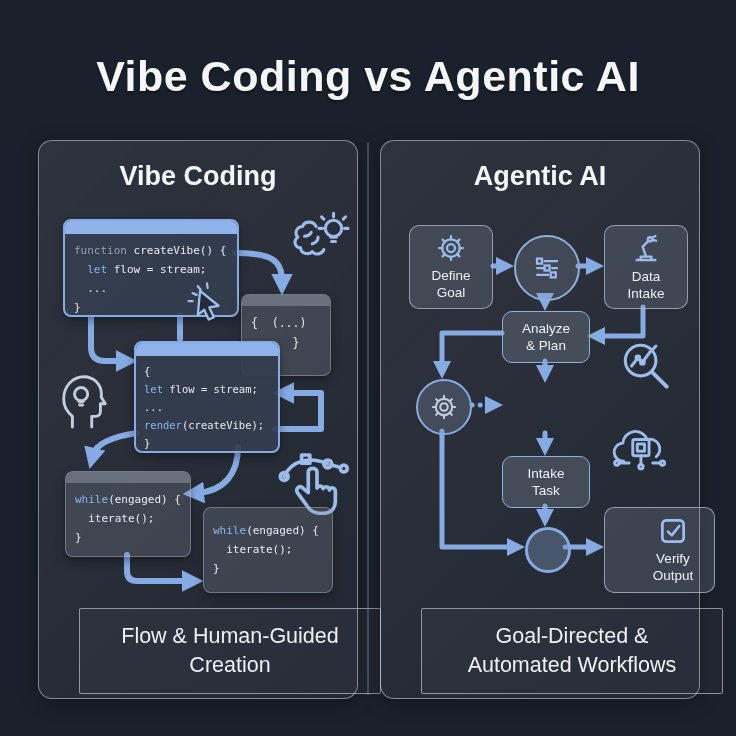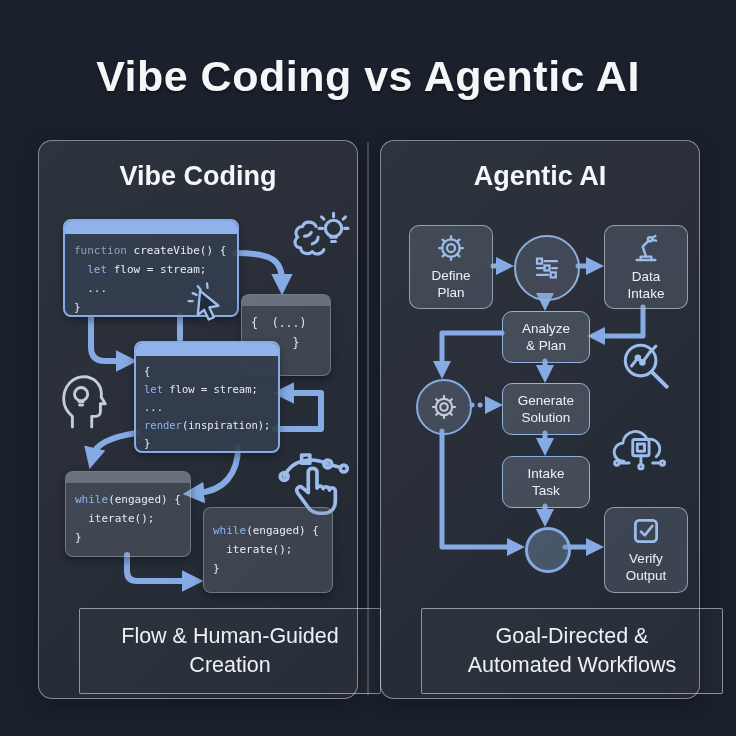--- a/index.html
+++ b/index.html
@@ -121,21 +121,21 @@
         <div class="code-line">      }</div>
       </div>
     </div>
 
     <div class="code-block blue" style="left:95px;top:200px;width:142px;height:108px;z-index:3;">
       <div class="bar"></div>
       <div class="code-body" style="font-size:10.5px;padding:6px 8px;">
         <div class="code-line">{</div>
         <div class="code-line"><span class="kw">let</span><span> flow = stream;</span></div>
         <div class="code-line">...</div>
-        <div class="code-line"><span class="kw">render</span><span>(inspiration);</span></div>
+        <div class="code-line"><span class="kw">render</span><span>(createVibe);</span></div>
         <div class="code-line">}</div>
       </div>
     </div>
 
     <div class="free-icon icon icon-dim" style="left:16px;top:224px;">
       <svg width="58" height="66" viewBox="0 0 30 34">
         <g fill="none" stroke="currentColor" stroke-width="1.5" stroke-linecap="round" stroke-linejoin="round">
           <path d="M9 32 v-5.5 C6 24 4.5 21 4.5 17.5 4.5 11 9 6 15 6 c5 0 9 4 9 9 0 .5 0 1-.1 1.5 L26 20 h-2.5 v4 c0 1.5-1 2.5-2.5 2.5 h-2 V32"></path>
           <circle cx="13.5" cy="15" r="3.4"></circle>
           <path d="M12.4 18.8 h2.2 M12.7 20.6 h1.6"></path>
@@ -208,21 +208,21 @@
     <div class="flow-box" style="left:28px;top:84px;width:82px;height:82px;">
       <span class="icon">
         <svg width="30" height="30" viewBox="0 0 24 24">
             <g fill="none" stroke="currentColor" stroke-width="1.8" stroke-linecap="round">
               <circle cx="12" cy="12" r="3.2"></circle>
               <circle cx="12" cy="12" r="7"></circle>
               <path d="M12 2.5 V5 M12 19 v2.5 M2.5 12 H5 M19 12 h2.5 M5.3 5.3 l1.8 1.8 M16.9 16.9 l1.8 1.8 M18.7 5.3 l-1.8 1.8 M7.1 16.9 l-1.8 1.8"></path>
             </g>
           </svg>
       </span>
-      <span><span>Define</span><br><span>Plan</span></span>
+      <span><span>Define</span><br><span>Goal</span></span>
     </div>
 
     <div class="circle-node" style="left:133px;top:94px;width:62px;height:62px;">
       <span class="icon">
         <svg width="30" height="30" viewBox="0 0 24 24">
             <g fill="none" stroke="currentColor" stroke-width="1.8" stroke-linecap="round">
               <rect x="4" y="4.5" width="4" height="4"></rect>
               <path d="M10 6.5 h10"></path>
               <path d="M4 12 h6"></path>
               <rect x="10" y="10" width="4" height="4"></rect>
@@ -258,23 +258,20 @@
         <svg width="28" height="28" viewBox="0 0 24 24">
             <g fill="none" stroke="currentColor" stroke-width="1.8" stroke-linecap="round">
               <circle cx="12" cy="12" r="3.2"></circle>
               <circle cx="12" cy="12" r="7"></circle>
               <path d="M12 2.5 V5 M12 19 v2.5 M2.5 12 H5 M19 12 h2.5 M5.3 5.3 l1.8 1.8 M16.9 16.9 l1.8 1.8 M18.7 5.3 l-1.8 1.8 M7.1 16.9 l-1.8 1.8"></path>
             </g>
           </svg>
       </span>
     </div>
 
-    <div class="flow-box blue-border" style="left:121px;top:242px;width:86px;height:50px;">
-      <span><span>Generate</span><br><span>Solution</span></span>
-    </div>
 
     <div class="free-icon icon" style="left:238px;top:198px;">
       <svg width="54" height="54" viewBox="0 0 30 30">
           <g fill="none" stroke="currentColor" stroke-width="1.7" stroke-linecap="round" stroke-linejoin="round">
             <circle cx="12" cy="12" r="8.5"></circle>
             <path d="M18.5 18.5 L26.5 26.5" stroke-width="2.2"></path>
             <polyline points="7,15 10.5,10.5 13,13 17,7.5"></polyline>
             <circle cx="10.5" cy="10.5" r="1" fill="currentColor"></circle>
             <circle cx="13" cy="13" r="1" fill="currentColor"></circle>
             <path d="M17 7.5 l3.5-3.5"></path>
@@ -295,21 +292,21 @@
             <path d="M18.5 17 v4 M12 21 H6.5 M25 21 h4"></path>
             <circle cx="18.5" cy="23" r="1.2"></circle>
             <circle cx="5.2" cy="21" r="1.2"></circle>
             <circle cx="30.4" cy="21" r="1.2"></circle>
           </g>
         </svg>
     </div>
 
     <div class="circle-node junction" style="left:144px;top:386px;width:40px;height:40px;"></div>
 
-    <div class="flow-box" style="left:223px;top:366px;width:82px;height:84px;">
+    <div class="flow-box" style="left:223px;top:366px;width:82px;height:84px;padding-left:27px;">
       <span class="icon">
         <svg width="30" height="30" viewBox="0 0 24 24">
             <g fill="none" stroke="currentColor" stroke-width="2.2" stroke-linecap="round" stroke-linejoin="round">
               <rect x="3.5" y="3.5" width="17" height="17" rx="3"></rect>
               <path d="M8 12.5 l3 3 L17 8"></path>
             </g>
           </svg>
       </span>
       <span><span>Verify</span><br><span>Output</span></span>
     </div>

